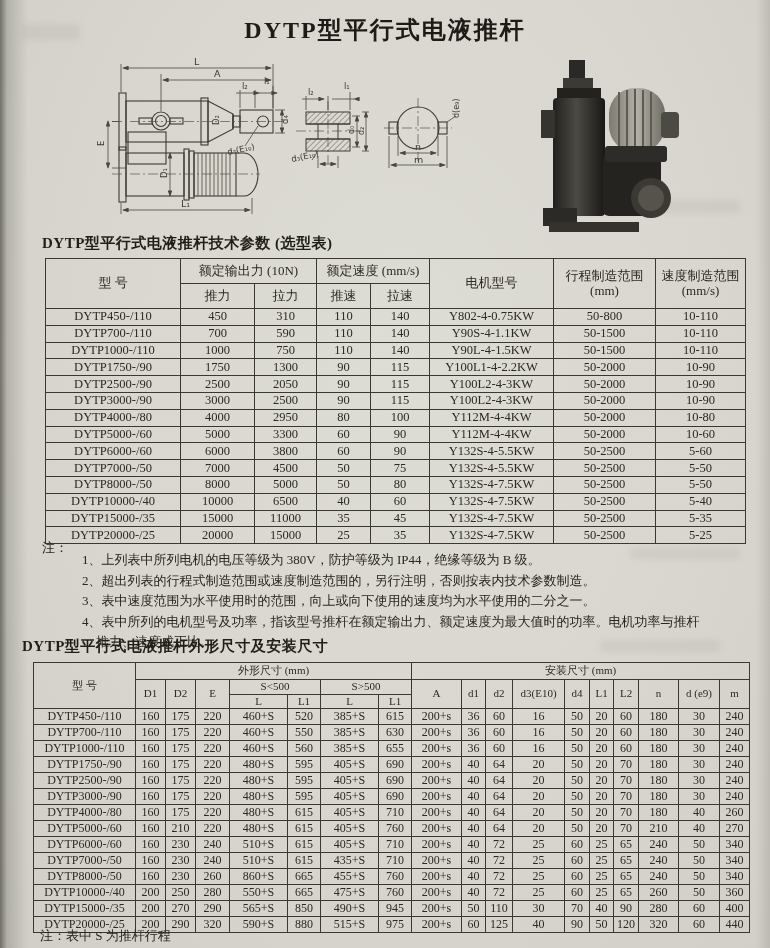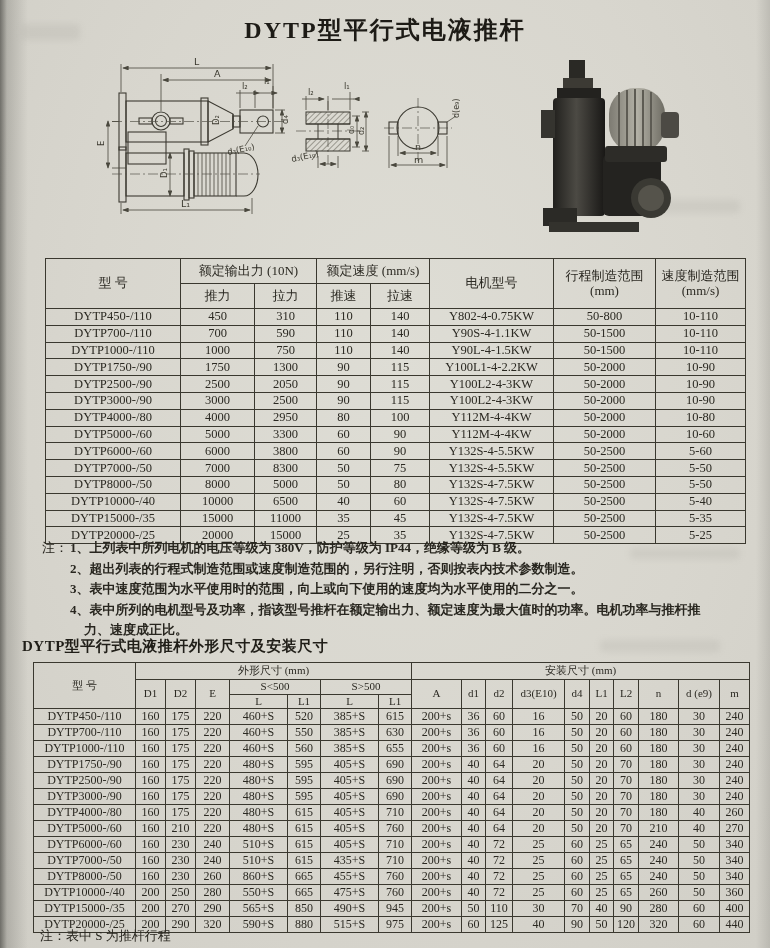--- a/index.html
+++ b/index.html
@@ -23,21 +23,21 @@
   #table1 thead th{font-size:13px;height:24px;white-space:pre-line;line-height:1.15;}
   #table1 tbody td{height:15.8px;font-size:12.5px;}
   #table2{left:33px;top:662px;width:716px;font-size:12px;border:1.5px solid #34322a;}
   #table2 thead th{font-size:11px;line-height:1.05;white-space:pre-line;}
   #table2 .h1{height:17px;}
   #table2 .h2{height:15px;}
   #table2 .h3{height:14px;font-size:12px;}
   #table2 tbody td{height:15px;}
   .notes{position:absolute;left:42px;top:538px;width:672px;font-size:13px;line-height:1.58;color:#28261f;display:flex;}
   .notes-label{flex:0 0 28px;}
-  .notes ol{margin:0;padding:0;list-style:none;flex:1;font-weight:bold;}
+  .notes ol{margin:12px;padding:0;list-style:none;flex:1;}
   .notes li{padding-left:14px;text-indent:-14px;}
   .bottom-note{position:absolute;left:40px;top:927px;font-size:13px;color:#28261f;}
   svg text{font-family:"DejaVu Sans","Liberation Sans",sans-serif;fill:#3b392f;}
   .fig{position:absolute;}
 </style>
 </head>
 <body>
 
 <div class="page">
   <div class="spine"></div>
@@ -231,20 +231,21 @@
       </g>
       <rect x="72" y="88" width="62" height="16" rx="3" fill="#2d2c28"></rect>
       <rect x="128" y="54" width="18" height="26" rx="4" fill="#4c4a44"></rect>
       <circle cx="118" cy="140" r="20" fill="#3a3933"></circle>
       <circle cx="118" cy="140" r="13" fill="#55534b"></circle>
       <rect x="10" y="150" width="34" height="18" fill="#2b2a26"></rect>
       <rect x="16" y="164" width="90" height="10" fill="#33322d"></rect>
     </g>
   </svg>
 
+  <div class="sec-head" style="left:42px;top:234px;">DYTP型平行式电液推杆技术参数 (选型表)</div>
 
   <table id="table1">
     <colgroup>
       <col style="width:135px">
         <col style="width:74px">
         <col style="width:62px">
         <col style="width:54px">
       <col style="width:59px">
         <col style="width:124px">
         <col style="width:102px">
@@ -355,21 +356,21 @@
           <td>3800</td>
           <td>60</td>
           <td>90</td>
           <td>Y132S-4-5.5KW</td>
           <td>50-2500</td>
           <td>5-60</td>
         </tr>
         <tr>
           <td>DYTP7000-/50</td>
           <td>7000</td>
-          <td>8300</td>
+          <td>4500</td>
           <td>50</td>
           <td>75</td>
           <td>Y132S-4-5.5KW</td>
           <td>50-2500</td>
           <td>5-50</td>
         </tr>
         <tr>
           <td>DYTP8000-/50</td>
           <td>8000</td>
           <td>5000</td>

